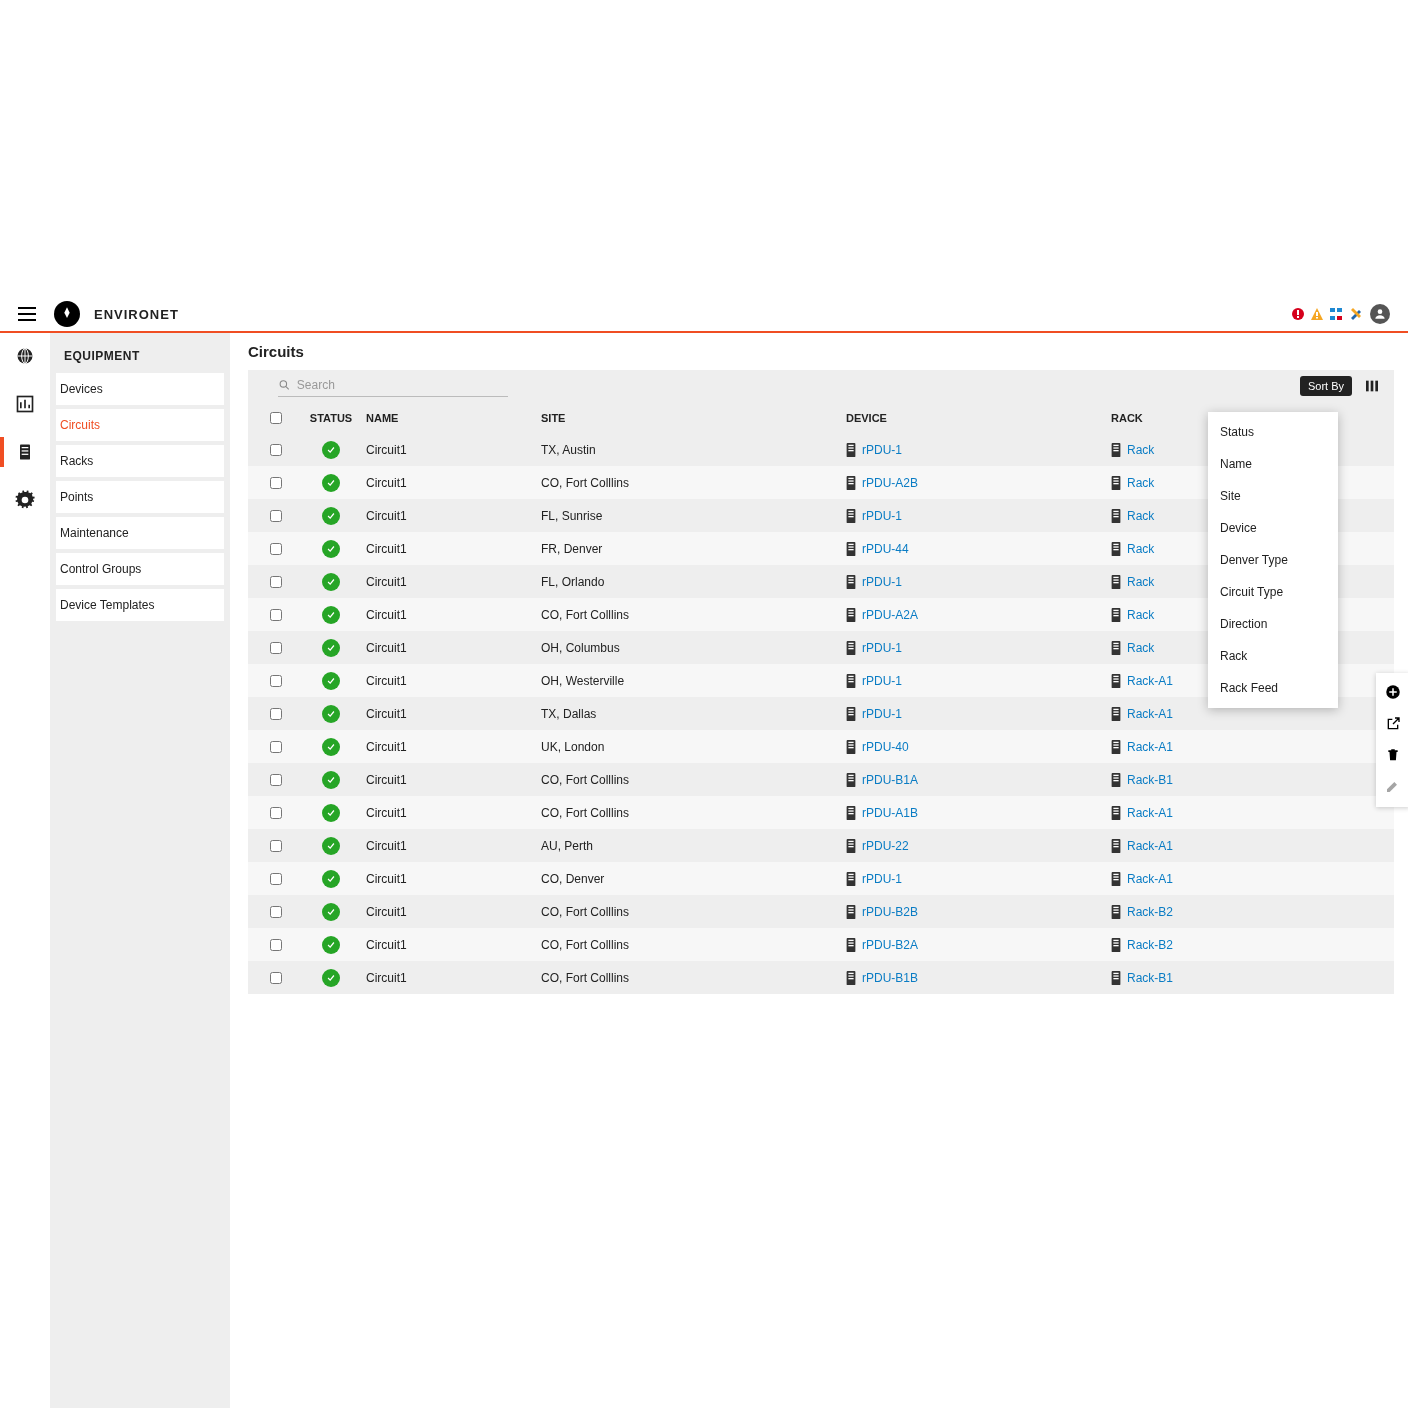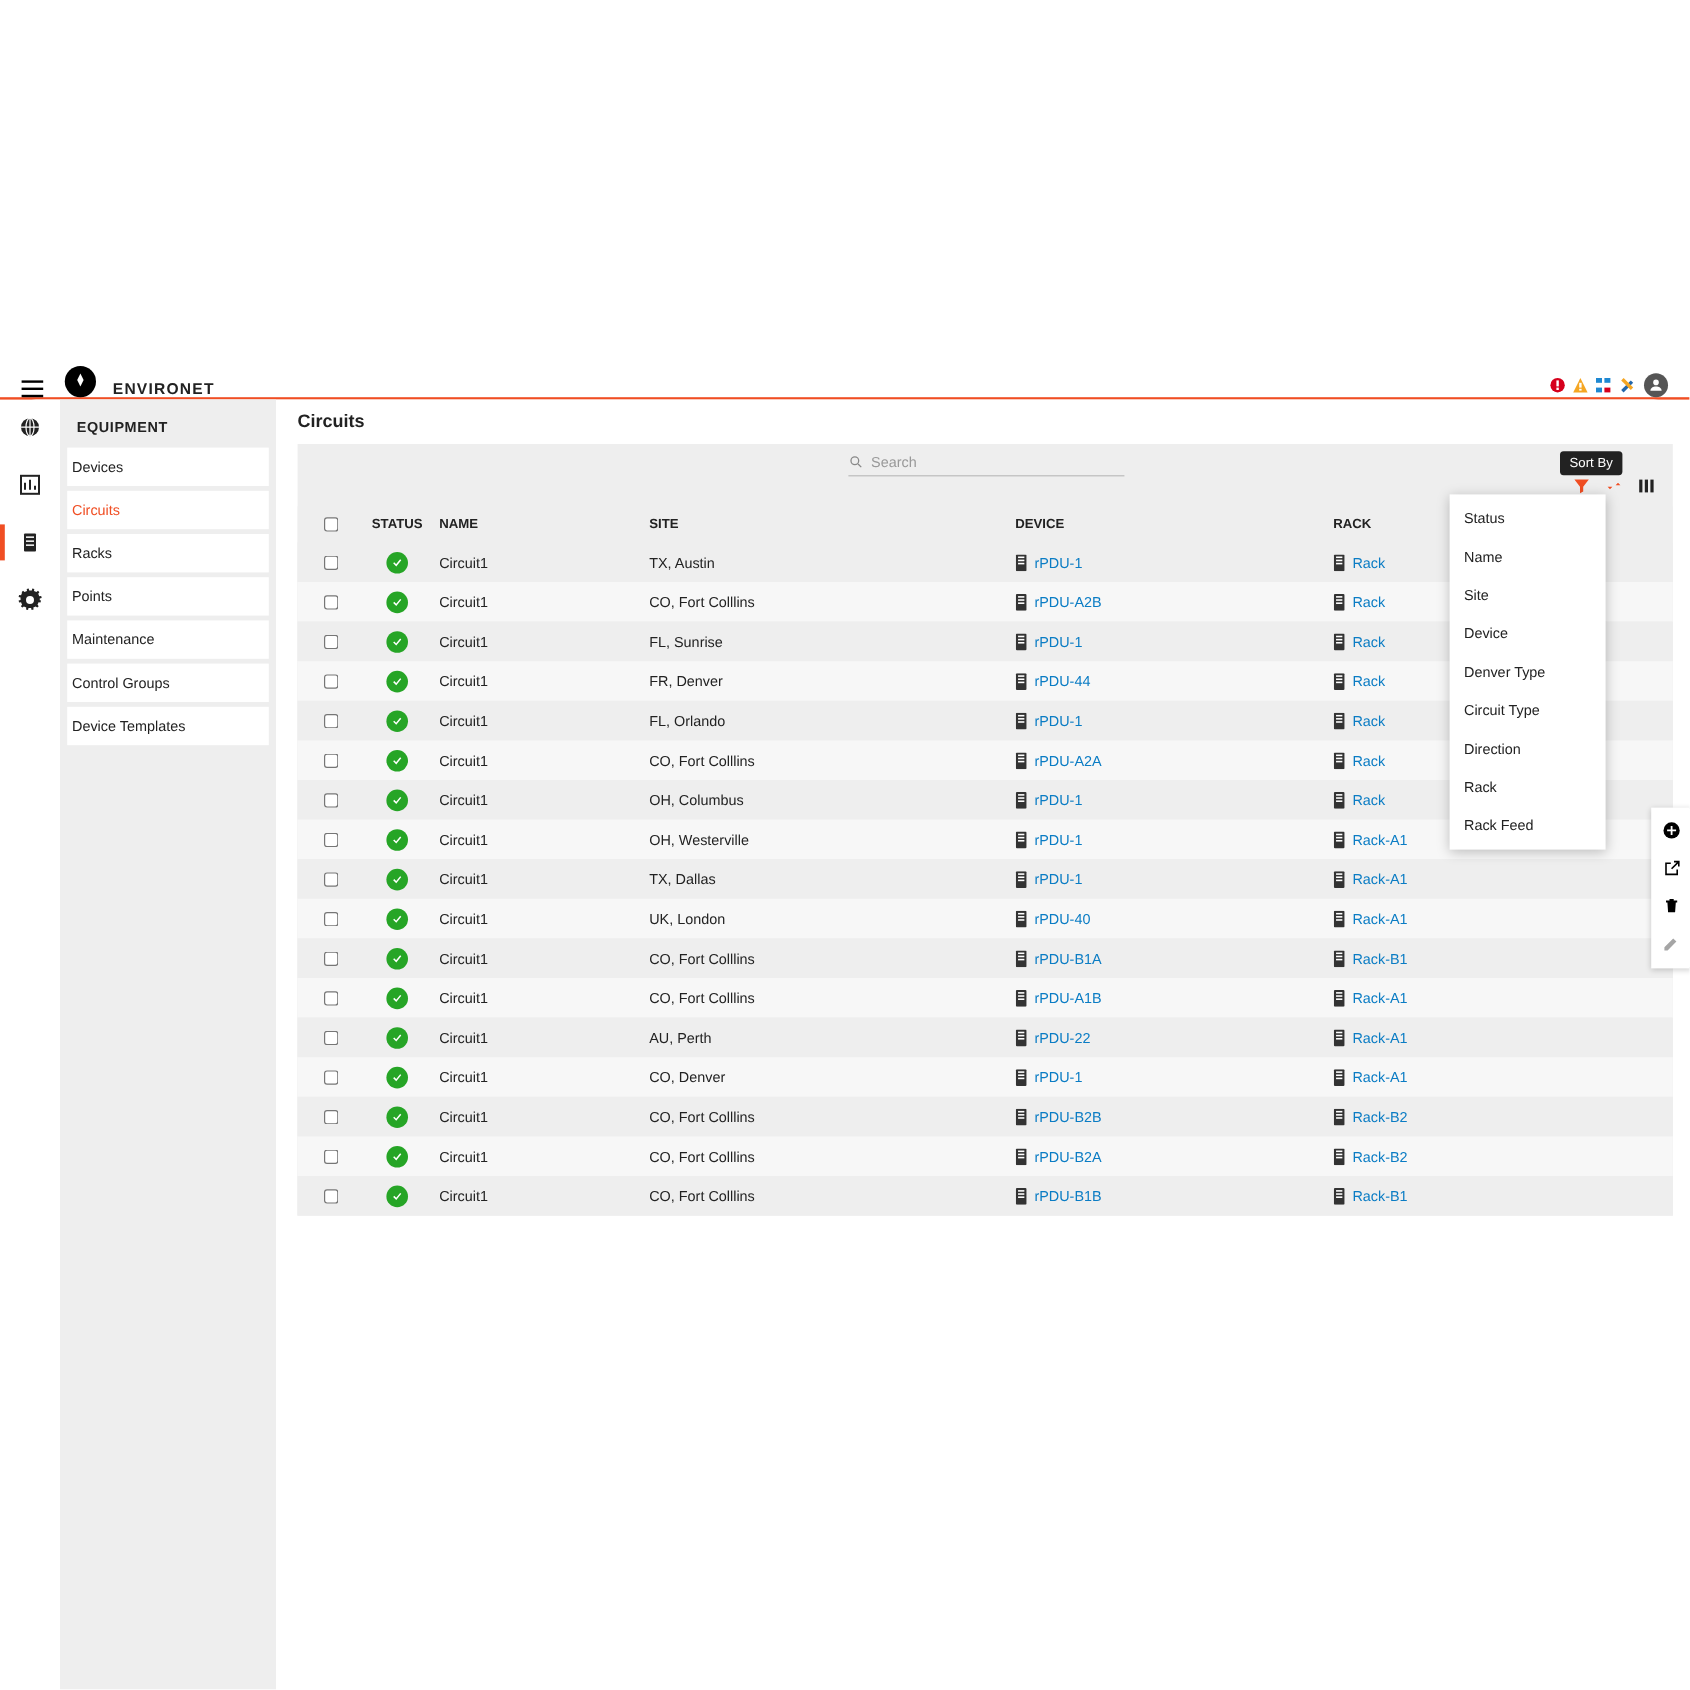--- a/index.html
+++ b/index.html
@@ -1,44 +1,44 @@
 <!DOCTYPE html>
 <html><head>
 <meta charset="utf-8">
 <style>
 * { box-sizing: border-box; margin: 0; padding: 0; }
 body { font-family: Arial, Helvetica, sans-serif; font-size: 12px; color: #222; background: #fff; }
 .app { display: flex; flex-direction: column; width: 1408px; height: 1408px; margin: 0 auto; }
 .top-spacer { height: 297px; }
-.topbar { height: 36px; display: flex; align-items: flex-end; padding: 0 18px; border-bottom: 2px solid #f04e23; }
+.topbar { height: 36px; display: flex; align-items: center; padding: 0 18px; border-bottom: 2px solid #f04e23; }
 .hamburger { width: 18px; height: 14px; display:flex; flex-direction:column; justify-content:space-between; cursor:pointer; }
 .hamburger div { height:2px; background:#000; }
 .logo-circle { width:26px; height:26px; border-radius:50%; background:#000; margin-left:18px; display:flex; align-items:center; justify-content:center; }
 .logo-circle svg { width:16px; height:16px; }
 .app-title { font-weight:700; letter-spacing:1px; margin-left:14px; font-size:13px; }
 .topbar-right { margin-left:auto; display:flex; align-items:center; gap:8px; }
 .status-icons { display:flex; align-items:center; gap:5px; }
 .user-icon { width:20px; height:20px; border-radius:50%; background:#555; display:flex; align-items:center; justify-content:center; }
 .user-icon svg { width:14px; height:14px; fill:#fff;}
 
-.main-area { display:flex; flex:1; position:relative; background:#fff;border-radius:30px; }
+.main-area { display:flex; flex:1; position:relative; background:#fff; }
 .icon-rail { width:50px; display:flex; flex-direction:column; align-items:center; padding-top:8px; gap:18px; }
 .rail-item { width:30px; height:30px; display:flex; align-items:center; justify-content:center; cursor:pointer; position:relative; }
 .rail-item.active::before { content:''; position:absolute; left:-10px; top:0; bottom:0; width:4px; background:#f04e23; }
 
 .sidebar { width:180px; background:#eee; padding:10px 6px; }
 .sidebar-title { font-size:12px; font-weight:700; margin:6px 8px 10px 8px; letter-spacing:0.5px;}
 .sidebar-item { background:#fff; padding:9px 4px; margin-bottom:4px; font-size:12px; cursor:pointer; }
 .sidebar-item.selected { color:#f04e23; }
 
 .content { flex:1; padding:10px 14px 14px 18px; position:relative; }
 .page-title { font-size:15px; font-weight:700; margin-bottom:10px; }
 
 .panel { background:#eee; position:relative; }
-.search-row { display:flex; align-items:center; padding:8px 14px 6px 16px;flex-direction:column; }
+.search-row { display:flex; padding:8px 14px 6px 30px; }
 .search-box { display:flex; align-items:center; gap:6px; border-bottom:1px solid #bbb; padding-bottom:4px; width:230px;}
 .search-box input { border:none; background:transparent; outline:none; font-size:12px; color:#555; width:100%;}
 .search-box input::placeholder { color:#999; }
 .toolbar-right { margin-left:auto; display:flex; align-items:center; gap:10px; }
 .toolbar-icon { cursor:pointer; }
 
 .table-wrap { background:#eee; }
 .row { display:flex; align-items:center; height:33px; padding-left:8px; }
 .row.header { font-weight:700; font-size:11px; height:30px; }
 .row:nth-child(even):not(.header) { background:#f7f7f7; }

